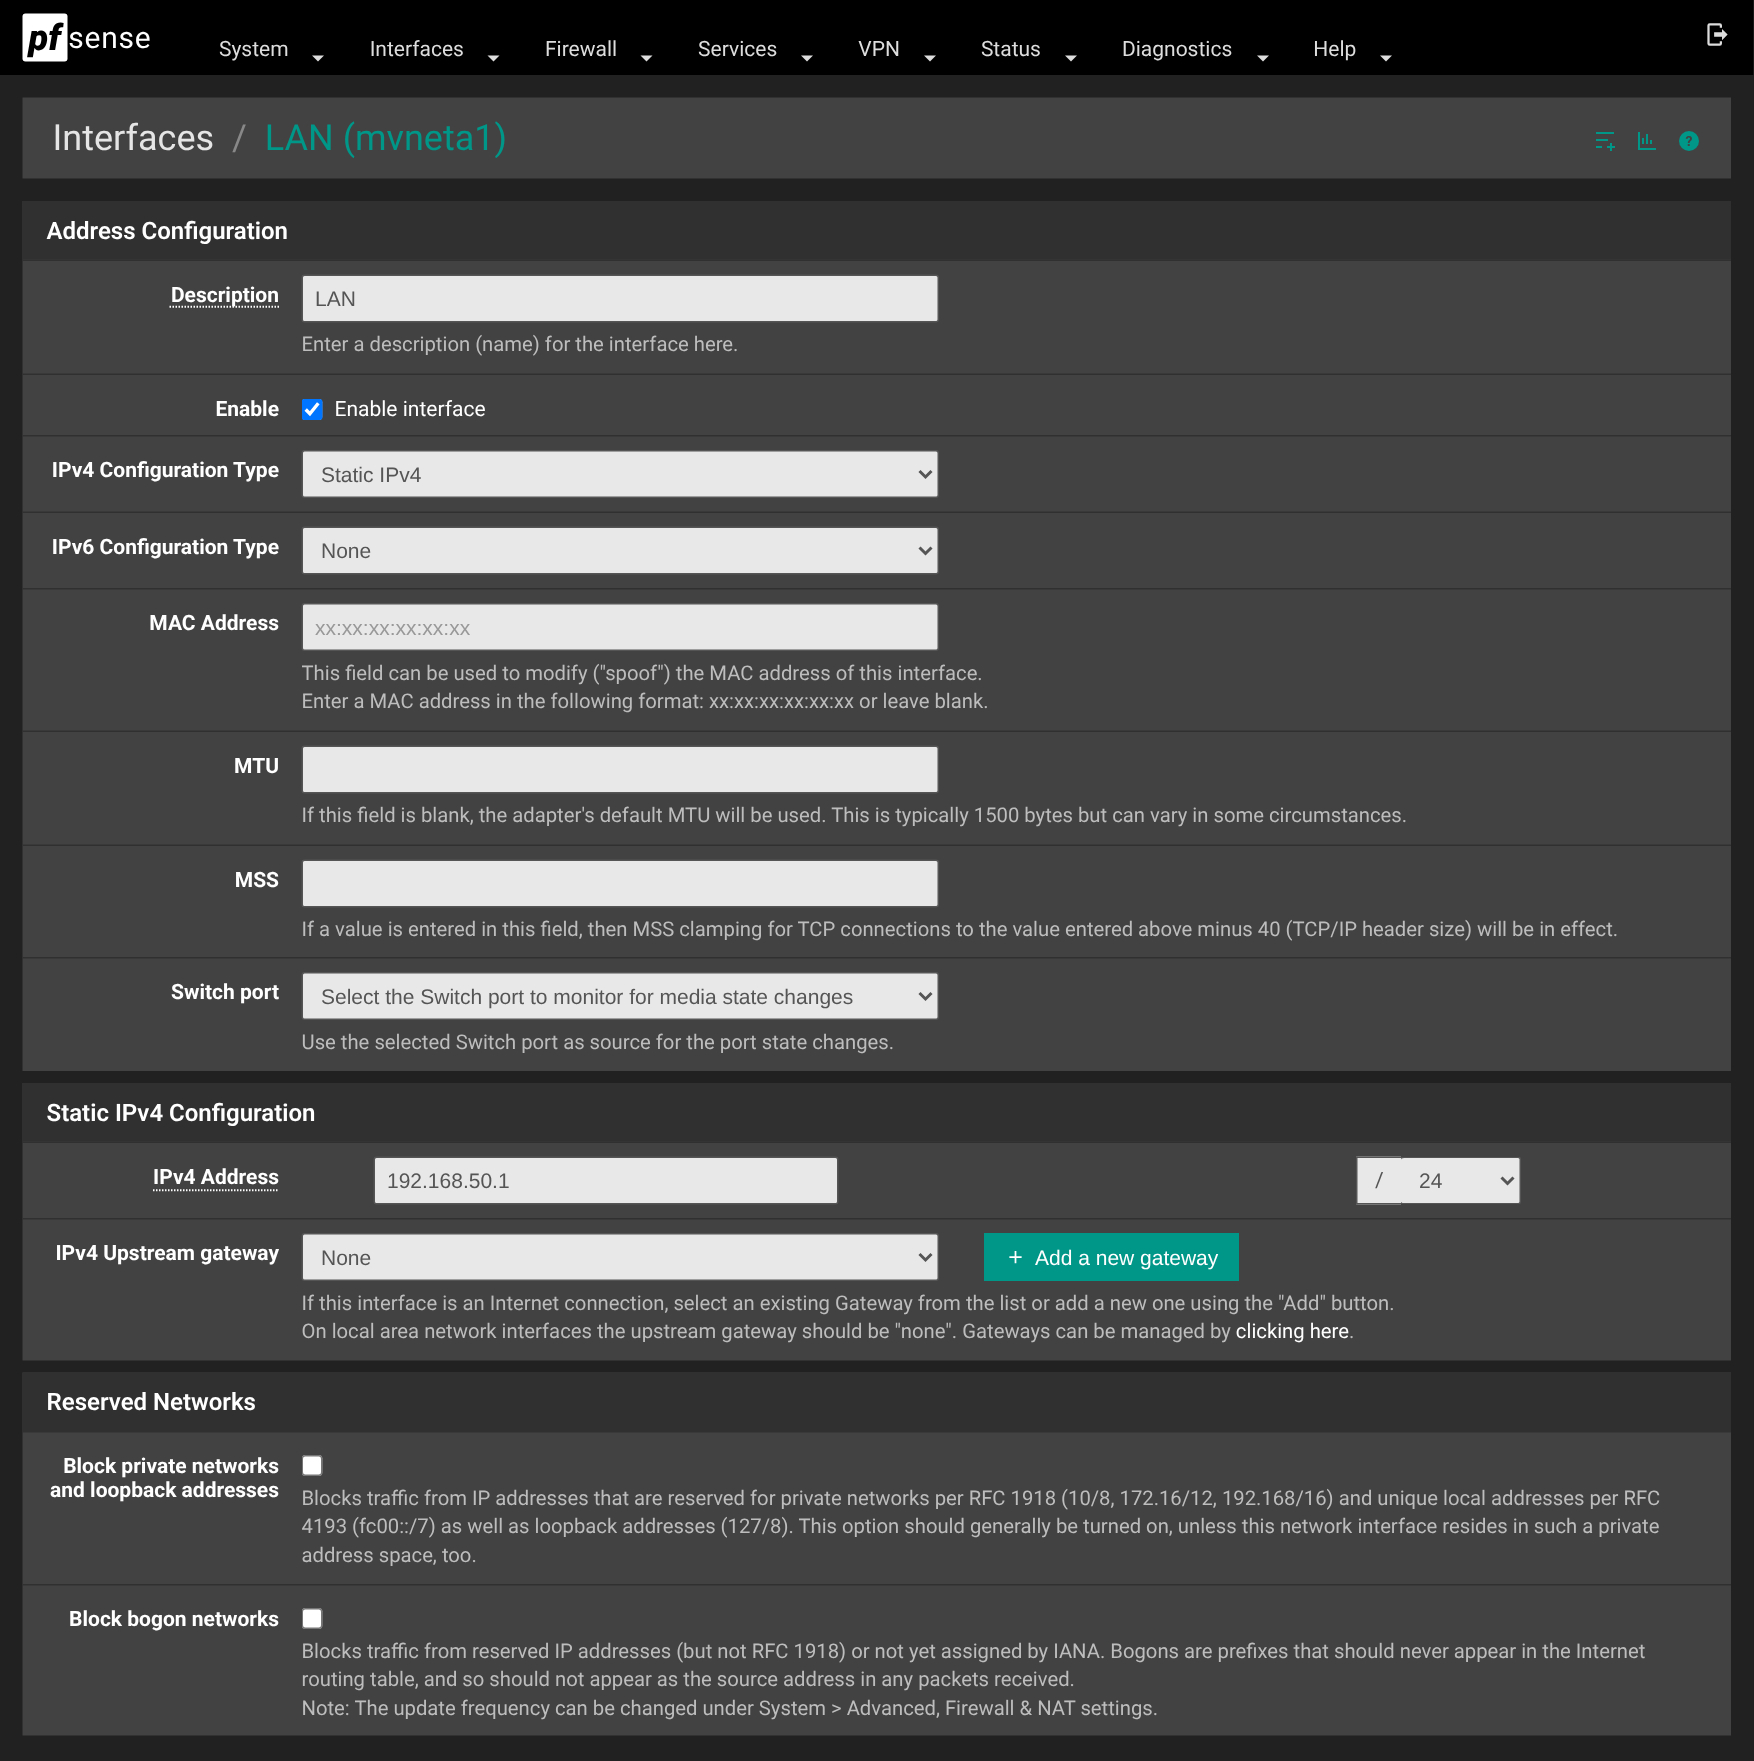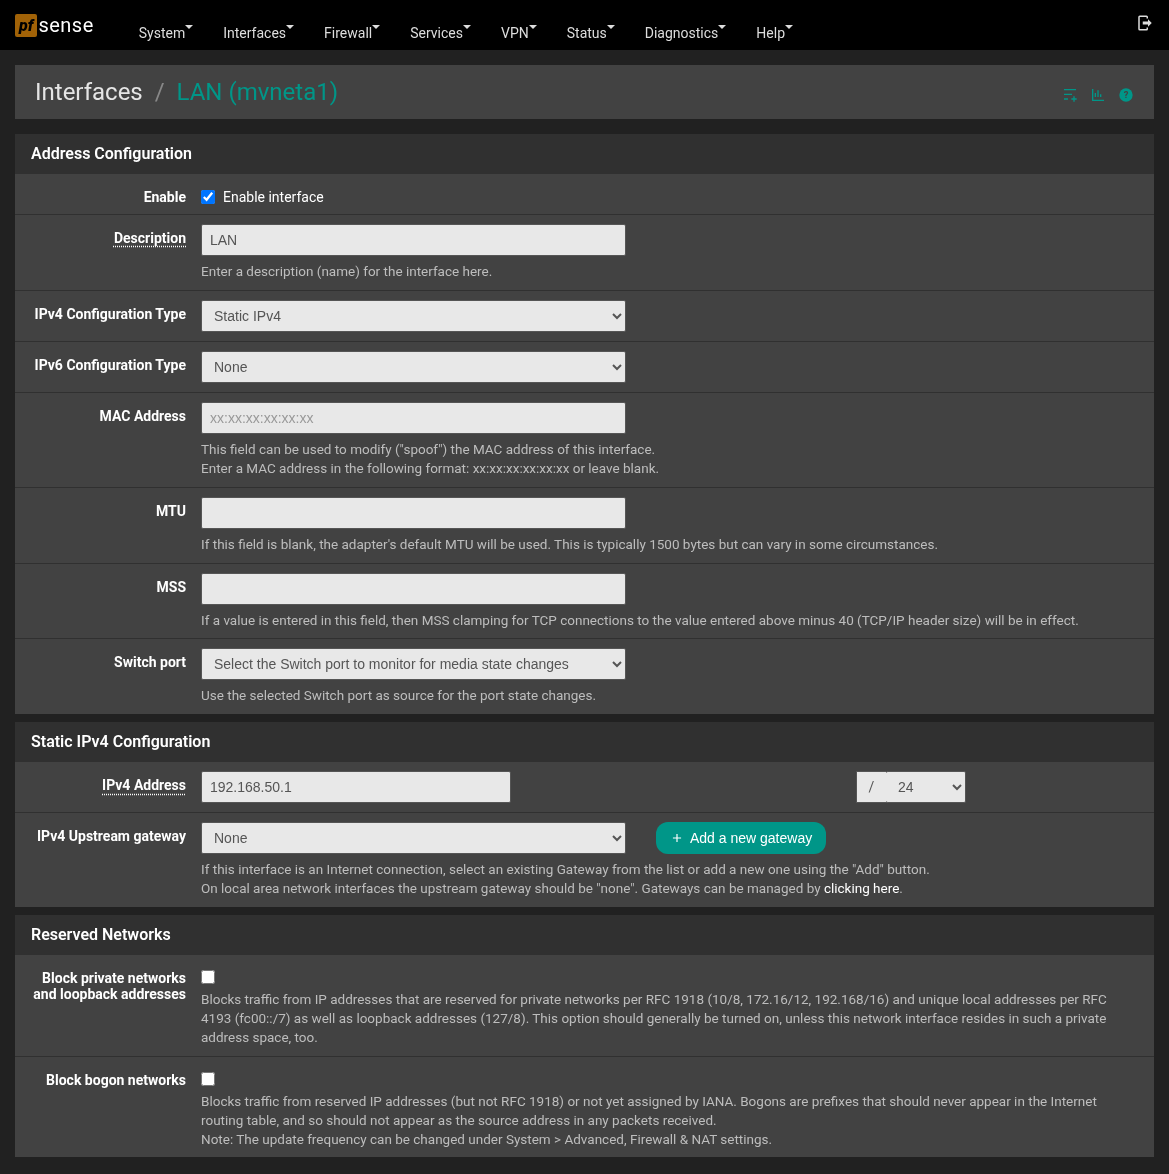--- a/index.html
+++ b/index.html
@@ -17,43 +17,43 @@
     display: flex;
     align-items: center;
     padding: 0 15px;
   }
   .logo {
     display: flex;
     align-items: center;
     margin-right: 25px;
   }
   .logo-box {
-    background: #a16207;
+    background: #ffffff;
     color: #000;
     font-weight: 900;
     padding: 2px 4px;
-    font-size: 16px;
+    font-size: 24px;
     border-radius: 2px;
     font-style: italic;
   }
   .logo-text {
     color: #fff;
     font-size: 20px;
     font-weight: 400;
     letter-spacing: 0.5px;
     margin-left: 1px;
   }
   .nav-items { display: flex; gap: 30px; flex: 1; margin-left: 20px;}
   .nav-item {
     color: #ddd;
     font-size: 14px;
     cursor: pointer;
     display: flex;
-    align-items: flex-start;
-    gap: 0;
+    align-items: flex-end;
+    gap: 16px;
     margin-top: 15px;
   }
   .caret {
     width: 0; height: 0;
     border-left: 4px solid transparent;
     border-right: 4px solid transparent;
     border-top: 4px solid #ddd;
   }
   .logout-icon {
     color: #ddd;
@@ -126,34 +126,34 @@
     height: 32px;
     border-radius: 2px;
   }
   input::placeholder { color: #999; }
   .w-md { width: 425px; }
   .w-sm { width: 310px; }
   .checkbox-row { display: flex; align-items: center; gap: 8px; padding-top: 6px;}
   .checkbox-row input[type=checkbox] {
     width: 14px; height: 14px;
   }
-  .ipv4-row { display: flex; align-items: center; gap: 0; }
+  .ipv4-row { display: flex; align-items: center; gap: 0; margin-left: 48px; }
   .slash-label {
     width: 30px; text-align:center; height:32px; display:flex; align-items:center; justify-content:center;
     background:#e8e8e8; color:#555; border:1px solid #555; border-right:none; margin-left: 345px;
   }
   .cidr-select { width: 80px; border-left:none;}
   .gw-row { display: flex; align-items:center; gap:30px; flex-wrap:wrap;}
   .btn {
     background: #009688;
     border: none;
     color: #fff;
     padding: 8px 14px;
     font-size: 14px;
-    border-radius: 12px;
+    border-radius: 0;
     cursor: pointer;
     display: inline-flex;
     align-items: center;
     gap: 6px;
   }
   .btn svg { width:14px; height:14px; }
   .link { color: #ffffff; cursor:pointer; }
   .save-row {
     margin: 0 15px;
     padding: 10px 16px 20px 201px;
@@ -225,34 +225,34 @@
           <circle cx="12" cy="12" r="10"></circle>
           <text x="12" y="17" text-anchor="middle" fill="#424242" font-size="14" font-weight="bold">?</text>
         </svg></span>
   </div>
 </div>
 
 <div class="panel">
   <div class="panel-heading">Address Configuration</div>
 
   <div class="form-group">
+    <div class="form-label dotted">Description</div>
+    <div class="form-control-wrap">
+      <input type="text" class="w-md" value="LAN" style="">
+      <div class="help-block">Enter a description (name) for the interface here.</div>
+    </div>
+  </div>
+
+  <div class="form-group">
     <div class="form-label">Enable</div>
     <div class="form-control-wrap">
       <label class="checkbox-row">
         <input type="checkbox" checked="" style="">
         <span>Enable interface</span>
       </label>
-    </div>
-  </div>
-
-  <div class="form-group">
-    <div class="form-label dotted">Description</div>
-    <div class="form-control-wrap">
-      <input type="text" class="w-md" value="LAN" style="">
-      <div class="help-block">Enter a description (name) for the interface here.</div>
     </div>
   </div>
 
   <div class="form-group">
     <div class="form-label">IPv4 Configuration Type</div>
     <div class="form-control-wrap">
       <select class="w-md"><option>Static IPv4</option></select>
     </div>
   </div>
 

